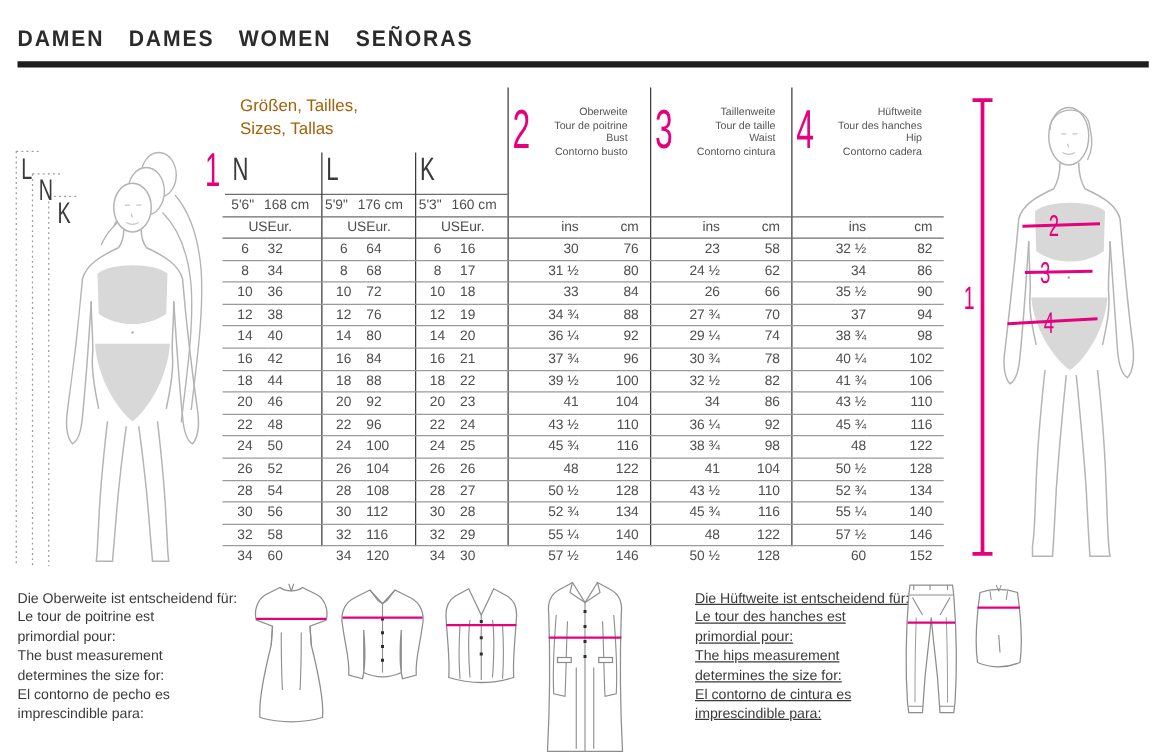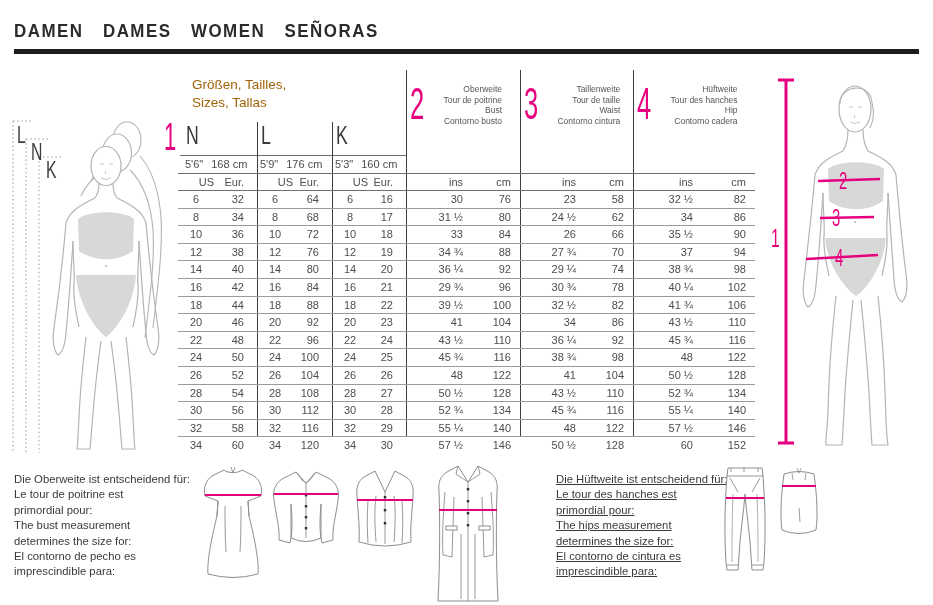--- a/index.html
+++ b/index.html
@@ -25,21 +25,21 @@
     transform:scaleX(.58);transform-origin:left top;}
   .measure-names{font-size:8.5px;line-height:1.25;color:#555;padding-top:2px;white-space:nowrap;text-align:right;}
   .vline{position:absolute;width:1px;background:#3d3d3d;}
   .hline{position:absolute;height:1px;background:var(--rule-dark);}
   .grid{position:absolute;left:0;top:105px;width:577px;display:grid;
     grid-template-columns:36px 43px 36px 39px 36px 38px 57px 57px 56px 57px 60px 62px;
     grid-template-rows:17px repeat(15,17.6px);}
   .cell{font-size:11px;color:var(--cellink);line-height:17.5px;border-top:1px solid var(--rule);white-space:nowrap;}
   .cell.c{text-align:center;}
   .cell.l{text-align:right;padding-left:8px;}
-  .cell.re{text-align:right;padding-right:13px;}
+  .cell.re{padding-right:13px;}
   .cell.rc{text-align:right;padding-right:9px;}
   .cell.unit,.cell.first{border-top-color:var(--rule-dark);}
 
   
   .fig{position:absolute;}
   svg text.lbl{font-family:"Liberation Sans",sans-serif;fill:#3c3c3c;font-weight:500;}
   svg text.pk{font-family:"Liberation Sans",sans-serif;fill:var(--accent);font-weight:500;}
 
   
   .note{position:absolute;top:472px;font-size:11.3px;line-height:15.4px;color:#3a3a3a;font-weight:400;}
@@ -226,21 +226,21 @@
         <div class="cell l">29 ¼</div>
         <div class="cell rc">74</div>
         <div class="cell l">38 ¾</div>
         <div class="cell rc">98</div>
         <div class="cell c">16</div>
         <div class="cell re">42</div>
         <div class="cell c">16</div>
         <div class="cell re">84</div>
         <div class="cell c">16</div>
         <div class="cell re">21</div>
-        <div class="cell l">29 ¾</div>
+        <div class="cell l">37 ¾</div>
         <div class="cell rc">96</div>
         <div class="cell l">30 ¾</div>
         <div class="cell rc">78</div>
         <div class="cell l">40 ¼</div>
         <div class="cell rc">102</div>
         <div class="cell c">18</div>
         <div class="cell re">44</div>
         <div class="cell c">18</div>
         <div class="cell re">88</div>
         <div class="cell c">18</div>

